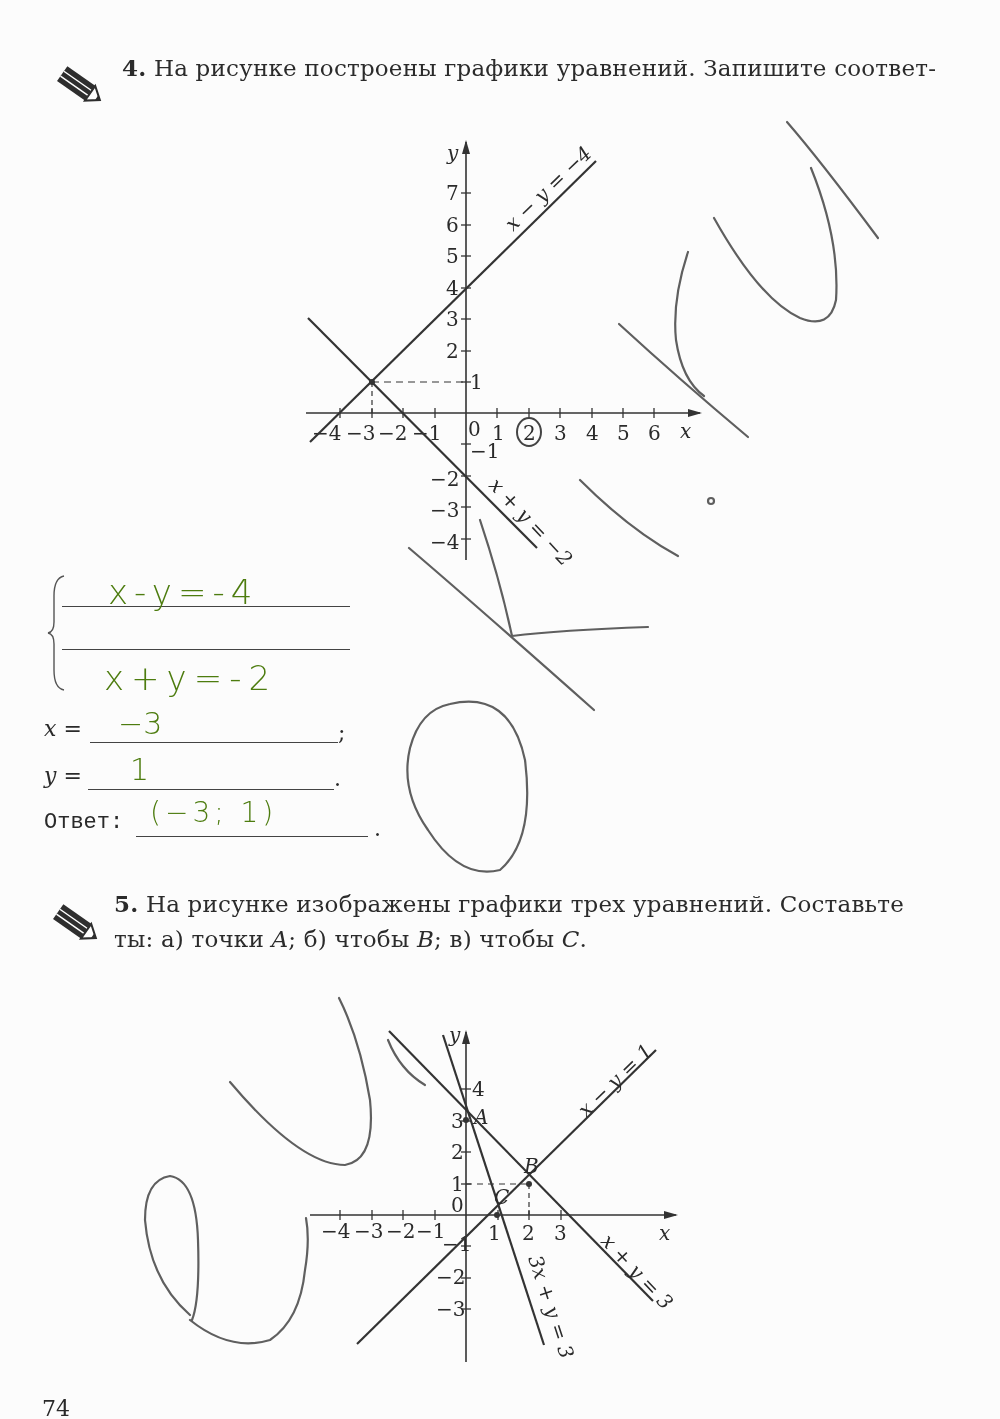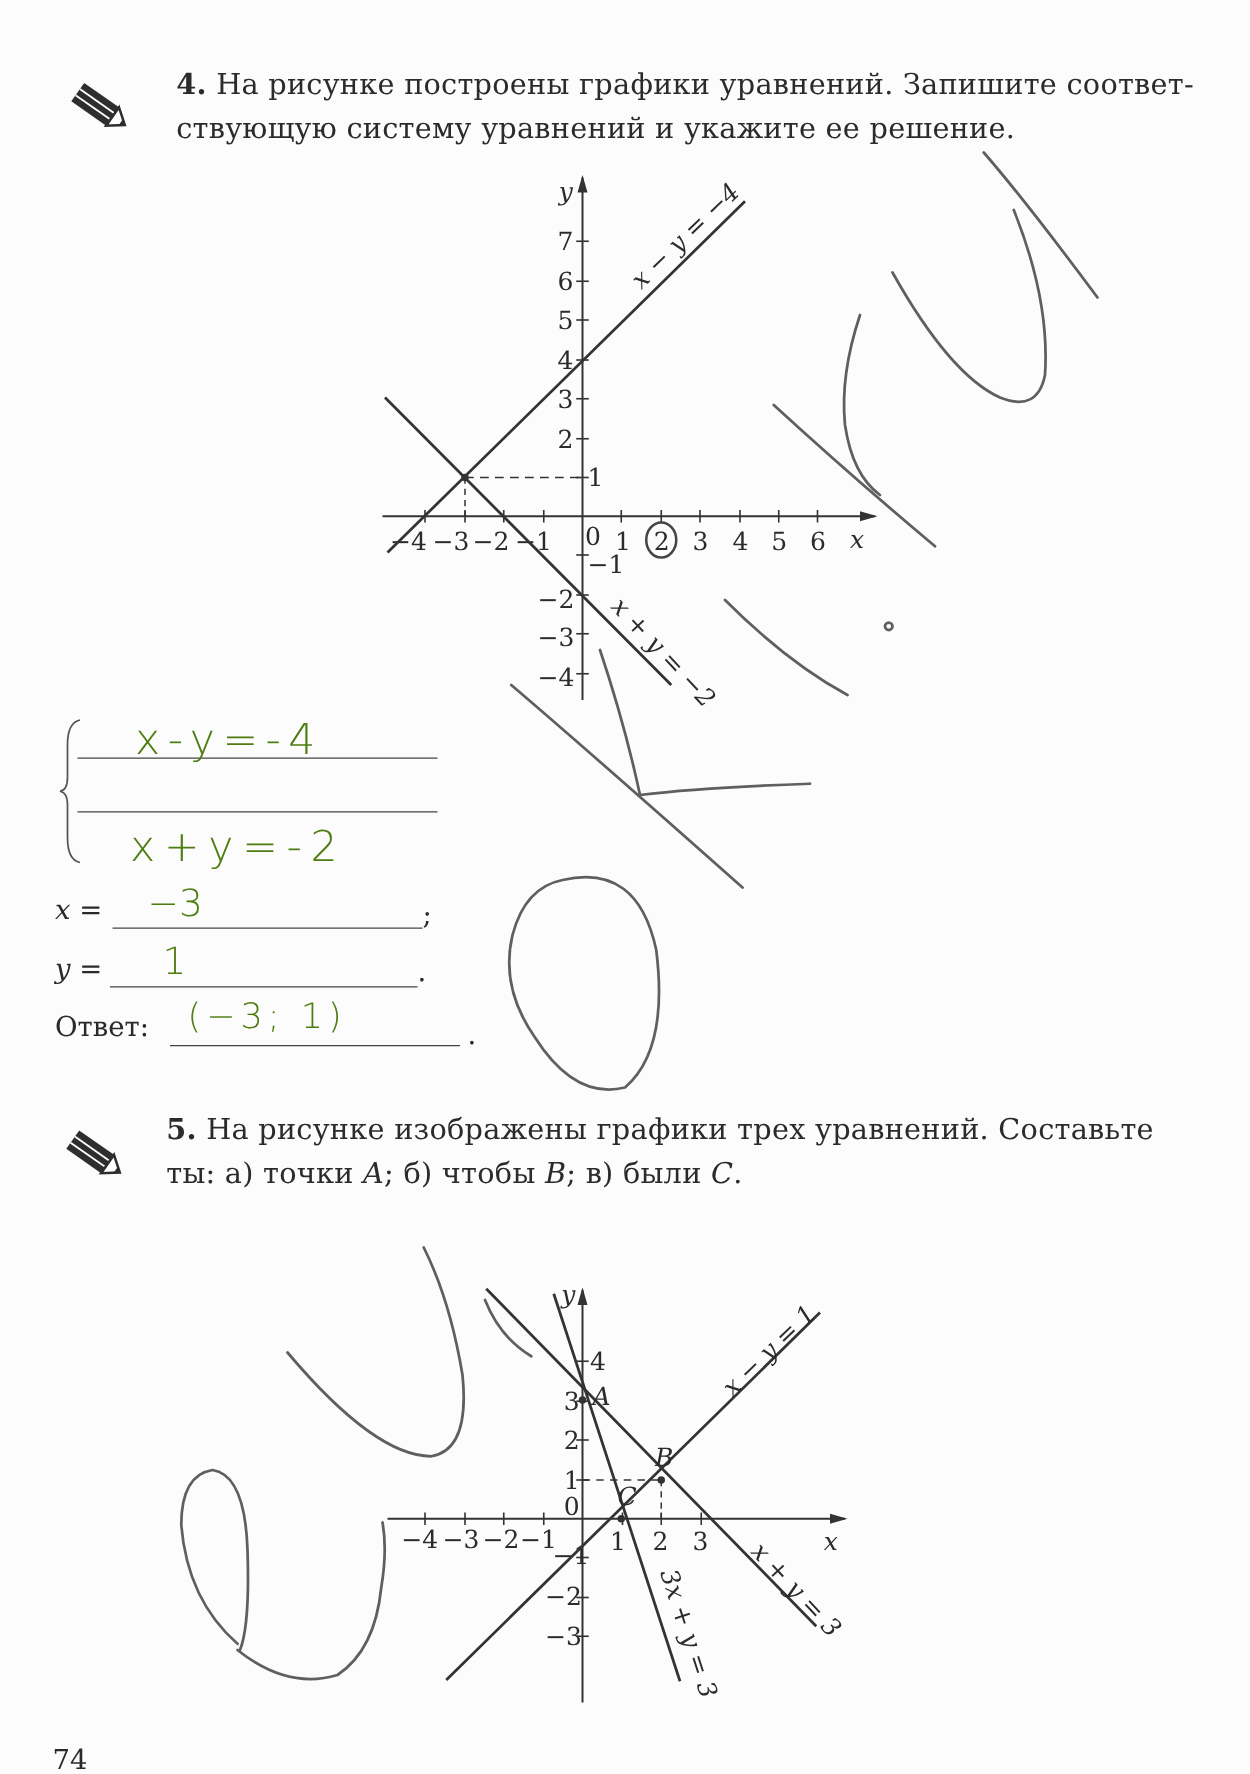--- a/index.html
+++ b/index.html
@@ -4,21 +4,21 @@
 <style>
   html, body { margin: 0; padding: 0; }
   body {
     width: 1000px; height: 1419px; position: relative; overflow: hidden;
     background: #fcfcfc; color: #2a2a2a;
     font-family: "DejaVu Serif", "Liberation Serif", serif;
   }
   .abs { position: absolute; }
   .task-text {
     font-size: 23px; line-height: 35px; letter-spacing: 0.2px;
-    font-family: "DejaVu Serif", serif; color: #2b2b2b; margin-left: 19px;
+    font-family: "DejaVu Serif", serif; color: #2b2b2b;
   }
   .task-text b { font-weight: bold; }
   .task-text i { font-style: italic; }
   .pencil { width: 52px; height: 48px; }
   svg text { font-family: "DejaVu Serif", serif; fill: #2b2b2b; }
   .answer-label { font-size: 22px; font-style: italic; }
   .answer-line { border-bottom: 1.3px solid #444; }
   .hand { font-family: "DejaVu Sans", sans-serif; color: #4d7c0f; font-size: 34px; font-weight: 300; }
   .page-num { font-size: 22px; }
 </style>
@@ -32,21 +32,20 @@
       <line x1="6" y1="20" x2="40" y2="20" stroke="#fff" stroke-width="1.5"></line>
       <line x1="6" y1="26" x2="40" y2="26" stroke="#fff" stroke-width="1.5"></line>
       <polygon points="40,14 52,23 40,32" fill="#fff" stroke="#2e2e2e" stroke-width="2"></polygon>
       <polygon points="48,20 52,23 48,26" fill="#2e2e2e"></polygon>
     </g>
   </svg>
 </div>
 
 <div class="abs task-text" style="left:122px; top:50px; width:860px;">
   <div><b>4.</b> <span>На рисунке построены графики уравнений. Запишите соответ-</span></div>
-  <div>ствующую систему уравнений и укажите ее решение.</div>
 </div>
 
 <svg class="abs" style="left:0; top:0;" width="1000" height="620">
   <defs>
     <marker id="arr" markerWidth="14" markerHeight="10" refX="12" refY="5" orient="auto" markerUnits="userSpaceOnUse">
       <polygon points="0,1 14,5 0,9" fill="#333"></polygon>
     </marker>
   </defs>
 
   <line x1="306" y1="413" x2="700" y2="413" stroke="#333" stroke-width="1.6" marker-end="url(#arr)"></line>
@@ -131,41 +130,41 @@
 <div class="abs answer-label" style="left:44px; top:716px;">x =</div>
 <div class="abs answer-line" style="left:90px; top:742px; width:248px;"></div>
 <div class="abs hand" style="left:118px; top:706px; font-size:30px;">−3</div>
 <div class="abs" style="left:338px; top:720px; font-size:22px;">;</div>
 
 <div class="abs answer-label" style="left:44px; top:763px;">y =</div>
 <div class="abs answer-line" style="left:88px; top:789px; width:246px;"></div>
 <div class="abs hand" style="left:130px; top:752px; font-size:30px;">1</div>
 <div class="abs" style="left:334px; top:766px; font-size:22px;">.</div>
 
-<div class="abs" style="left:44px; top:810px; font-size:22px;">Ответ:</div>
+<div class="abs" style="left:44px; top:810px; font-size:22px;font-family:Liberation Mono, monospace;">Ответ:</div>
 <div class="abs answer-line" style="left:136px; top:836px; width:232px;"></div>
 <div class="abs hand" style="left:150px; top:796px; font-size:28px; letter-spacing:4px;">(−3; 1)</div>
 <div class="abs" style="left:374px; top:816px; font-size:22px;">.</div>
 
 <div class="abs pencil" style="left:48px; top:900px;">
   <svg width="52" height="48" viewBox="0 0 52 48">
     <g transform="rotate(35 26 24)">
       <rect x="6" y="14" width="34" height="18" fill="#2e2e2e"></rect>
       <line x1="6" y1="20" x2="40" y2="20" stroke="#fff" stroke-width="1.5"></line>
       <line x1="6" y1="26" x2="40" y2="26" stroke="#fff" stroke-width="1.5"></line>
       <polygon points="40,14 52,23 40,32" fill="#fff" stroke="#2e2e2e" stroke-width="2"></polygon>
       <polygon points="48,20 52,23 48,26" fill="#2e2e2e"></polygon>
     </g>
   </svg>
 </div>
 
 <div class="abs task-text" style="left:114px; top:886px; width:860px;">
   <div><b>5.</b> <span>На рисунке изображены графики трех уравнений. Составьте</span></div>
   <div>
-    <span>ты: а) точки </span><i>A</i><span>; б) чтобы </span><i>B</i><span>; в) были </span><i>C</i><span>.</span>
+    <span>ты: а) точки </span><i>A</i><span>; б) чтобы </span><i>B</i><span>; в) чтобы </span><i>C</i><span>.</span>
   </div>
 </div>
 
 <svg class="abs" style="left:0; top:1000px;" width="1000" height="400">
   <defs>
     <marker id="arr2" markerWidth="14" markerHeight="10" refX="12" refY="5" orient="auto" markerUnits="userSpaceOnUse">
       <polygon points="0,1 14,5 0,9" fill="#333"></polygon>
     </marker>
   </defs>
 

